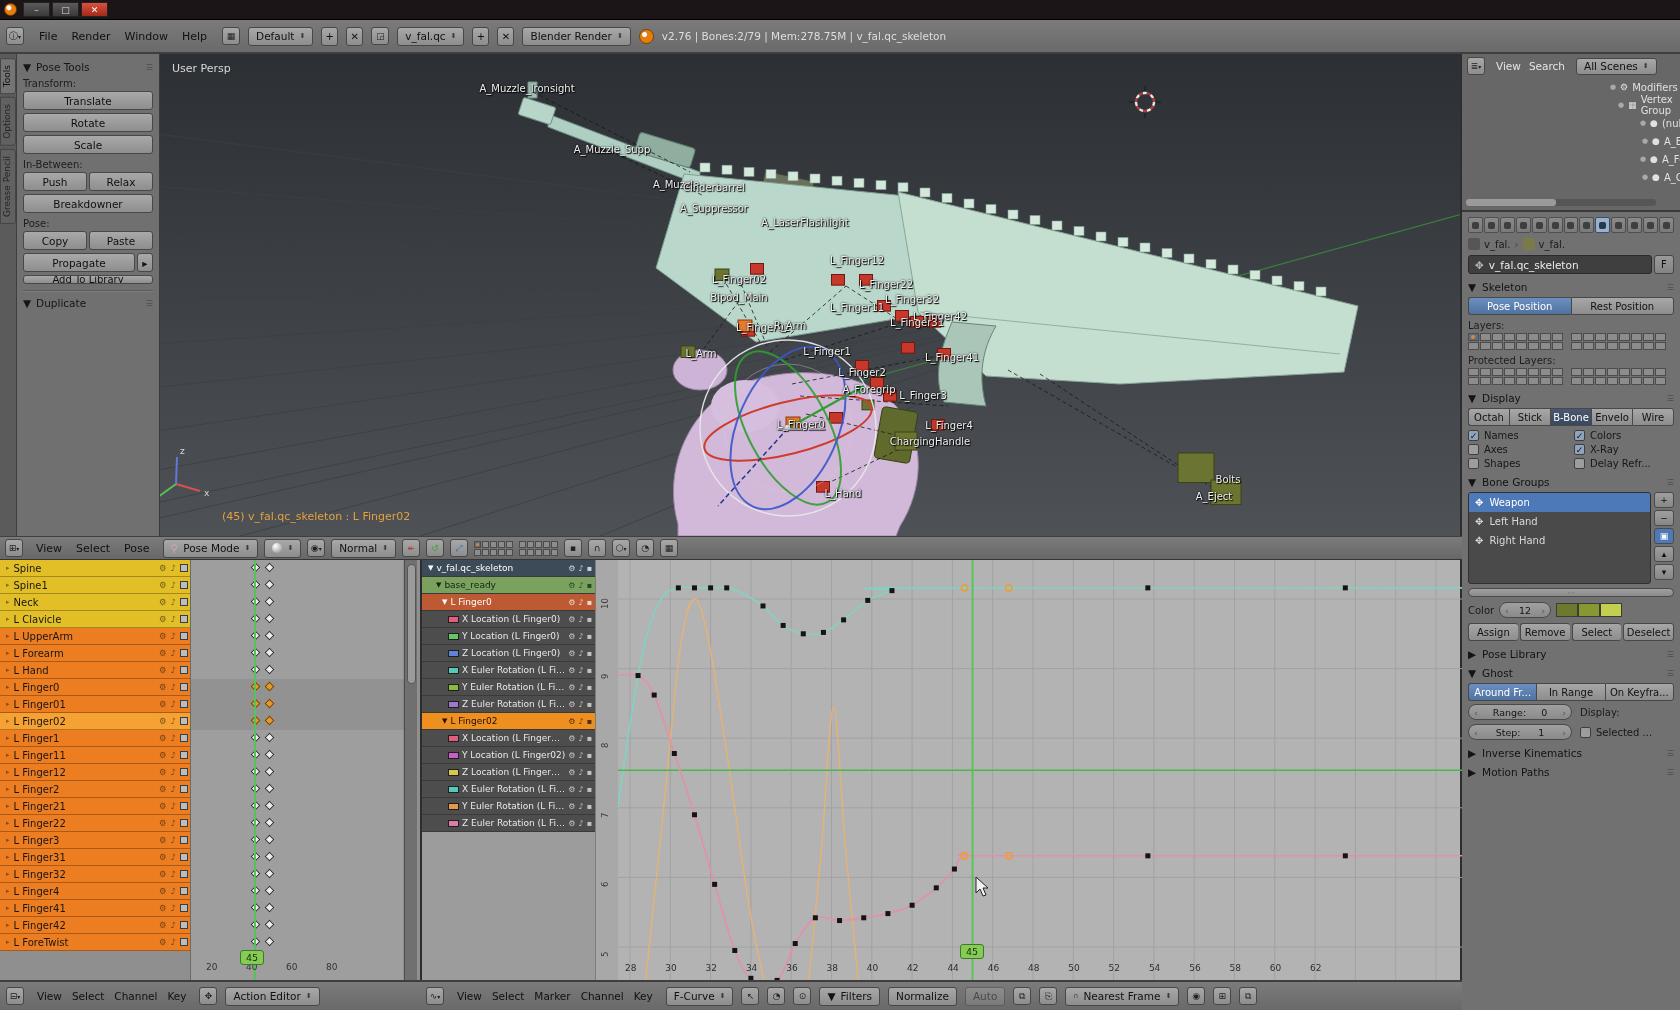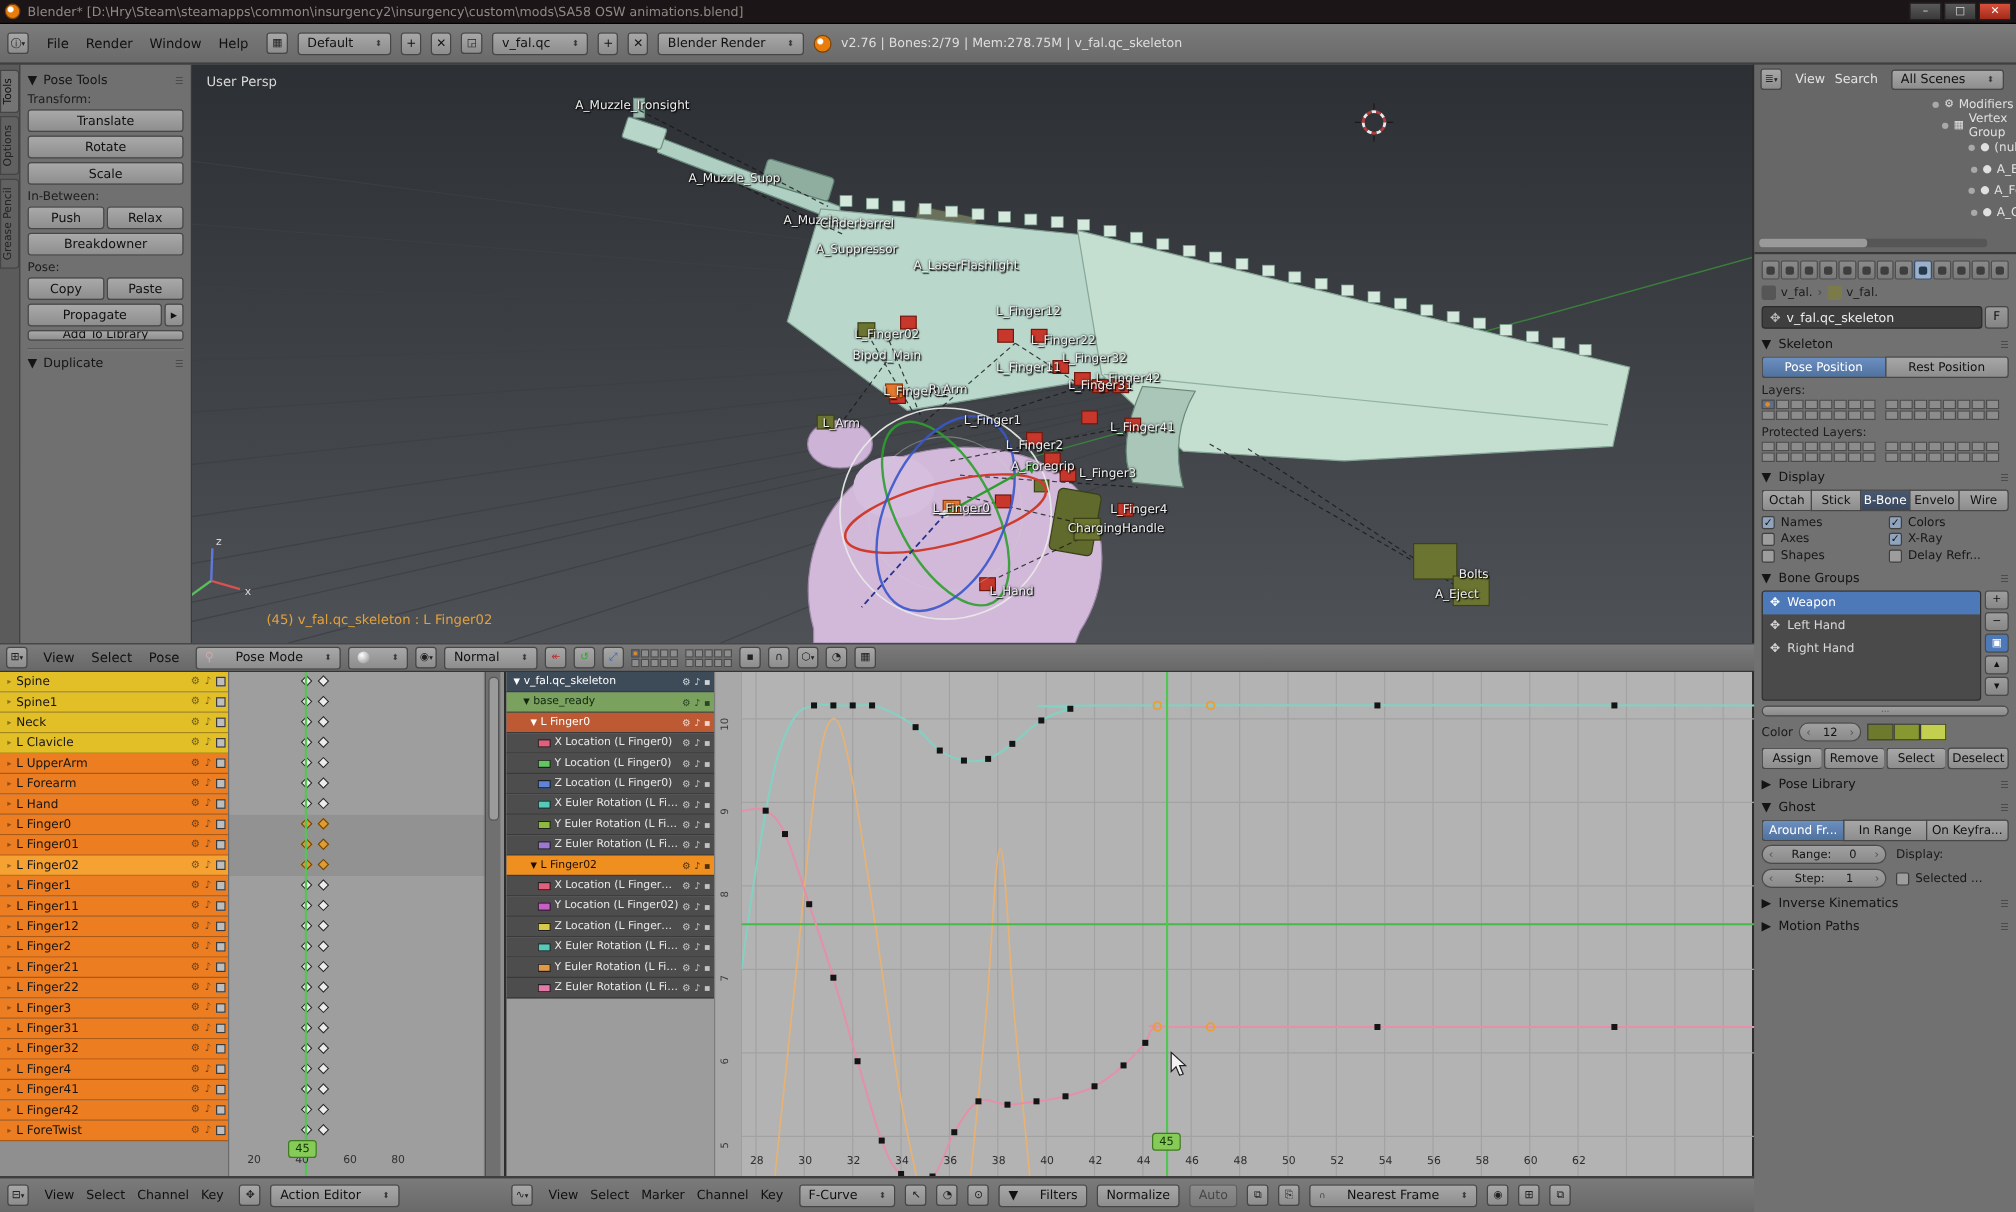--- a/index.html
+++ b/index.html
@@ -11,21 +11,21 @@
 #titlebar{position:absolute;left:0;top:0;width:1680px;height:20px;background:linear-gradient(#262022,#17city 0)#1b1416;background:#1c1517;display:flex;align-items:center;padding:0 4px;gap:6px;border-bottom:1px solid #000}
 #title-text{color:#8f8a86;font-size:10.5px;white-space:nowrap;overflow:hidden;flex:1}
 .blogo{width:13px;height:13px;border-radius:50%;background:radial-gradient(circle at 35% 35%,#fff 0 2px,#e87d0d 3px 100%);border:1px solid #7a4303}
 .wbtns{display:flex;gap:2px}
 .wbtn{width:27px;height:15px;display:flex;align-items:center;justify-content:center;background:linear-gradient(#5a5a5a,#3a3a3a);color:#ddd;font-size:9px;border:1px solid #222}
 .wbtn.close{background:linear-gradient(#d8523c,#a2291a);color:#fff}
 
 #menubar{position:absolute;left:0;top:20px;width:1680px;height:34px;background:linear-gradient(#7b7b7b,#6a6a6a);border-bottom:2px solid #3f3f3f;display:flex;align-items:center;padding:0 6px;gap:8px}
 .menu{padding:2px 7px;color:#101010;font-size:11px;border-radius:3px}
 .icobtn{display:inline-flex;align-items:center;justify-content:center;min-width:18px;height:18px;background:linear-gradient(#a8a8a8,#8d8d8d);border:1px solid #474747;border-radius:3px;font-size:9px;color:#222;padding:0 2px}
-.dd{display:inline-flex;align-items:center;gap:18px;height:19px;background:linear-gradient(#a8a8a8,#8d8d8d);border:1px solid #474747;border-radius:3px;padding:0 7px;font-size:10.5px;color:#111}
+.dd{display:inline-flex;align-items:center;gap:5px;height:19px;background:linear-gradient(#a8a8a8,#8d8d8d);border:1px solid #474747;border-radius:3px;padding:0 7px;font-size:10.5px;color:#111}
 .dd .dar{font-size:7px;opacity:.7}
 .sq{width:17px;height:19px;display:inline-flex;align-items:center;justify-content:center;background:linear-gradient(#a8a8a8,#8d8d8d);border:1px solid #474747;border-radius:3px;font-size:10px}
 #stats{color:#dedede;font-size:10.5px;white-space:nowrap}
 
 #viewport{position:absolute;left:0;top:54px;width:1462px;height:482px;overflow:hidden;background:#35383c;border-right:2px solid #2d2d2d}
 #vp-label{position:absolute;left:172px;top:8px;color:#d8d8d8;font-size:11px}
 #vp-status{position:absolute;left:222px;top:456px;color:#e3a13c;font-size:11px}
 .bone-label{position:absolute;transform:translate(-50%,-50%);color:#efefef;font-size:10px;text-shadow:0 0 2px #000,1px 1px 1px #000;white-space:nowrap}
 #vp-header{position:absolute;left:0;top:536px;width:1462px;height:24px;background:linear-gradient(#7b7b7b,#686868);border-top:1px solid #404040;border-bottom:1px solid #353535;display:flex;align-items:center;gap:6px;padding:0 5px}
 .lay-grid{display:grid;grid-template-columns:repeat(5,7px);grid-auto-rows:7px;gap:1px}
@@ -134,21 +134,20 @@
 .gl{font-size:10px;color:#1a1a1a}
 svg{display:block}
 </style>
 </head>
 <body>
 
 <div id="root">
 
   <div id="titlebar">
     <span class="blogo"></span>
-    <span id="title-text">Blender* [D:\Hry\Steam\steamapps\common\insurgency2\insurgency\custom\mods\SA58 OSW animations.blend]</span>
     <span class="wbtns">
       <span class="wbtn">–</span>
       <span class="wbtn">□</span>
       <span class="wbtn close">✕</span>
     </span>
   </div>
 
   <div id="menubar">
     <span class="icobtn">ⓘ<span style="font-size:6px">▾</span></span>
     <span id="mb-menus" style="display:flex">

